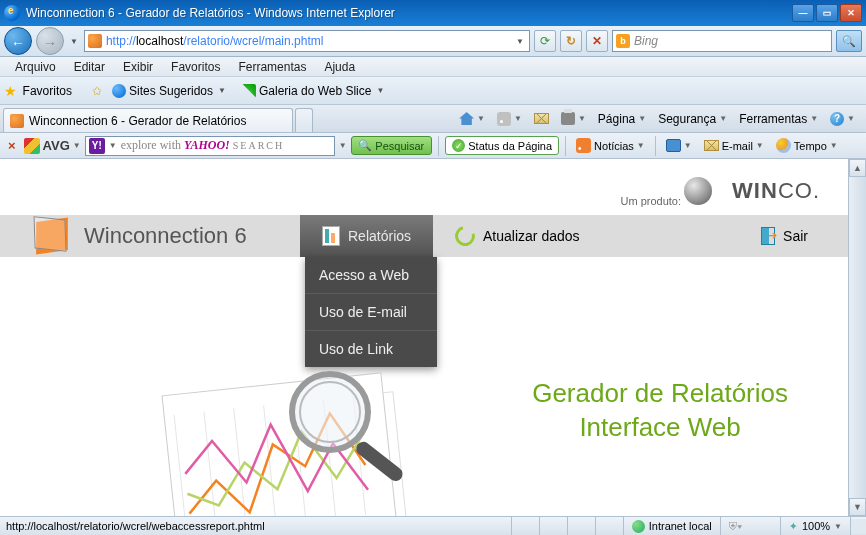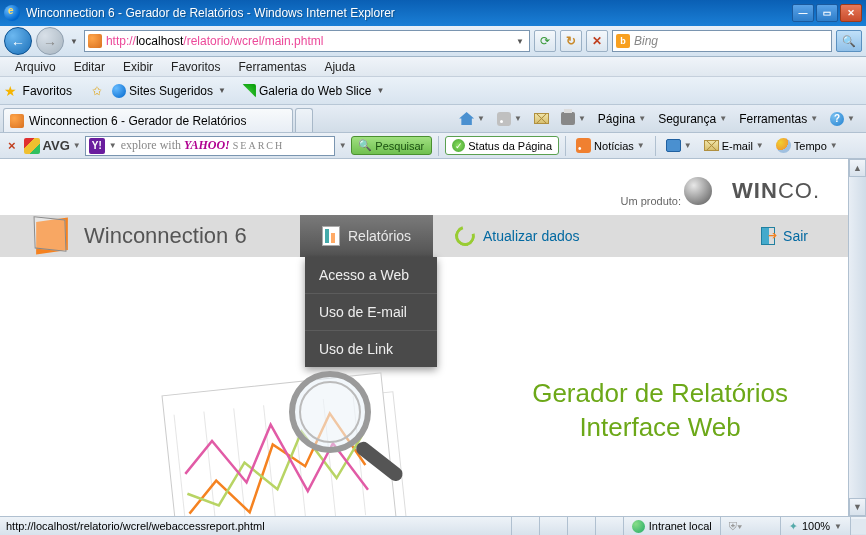--- a/index.html
+++ b/index.html
@@ -16,21 +16,21 @@
 
   
   .navbar { height: 31px; background: linear-gradient(#e8f0f8,#d5e3f0); border-bottom: 1px solid #a0b5c8; display: flex; align-items: center; padding: 2px 4px; gap: 4px; }
   .nav-circle { width: 28px; height: 28px; border-radius: 50%; display: flex; align-items: center; justify-content: center; font-size: 14px; font-weight: bold; border: 1px solid; }
   .nav-back { background: radial-gradient(circle at 30% 30%, #6cb8f0, #1b6fb8); color:#fff; border-color:#0a5090; }
   .nav-fwd { background: radial-gradient(circle at 30% 30%, #d8e0e8, #a8b5c0); color:#888; border-color:#90a0b0; }
   .nav-drop { font-size: 8px; color: #555; padding: 0 2px; }
   .addr { flex: 1; height: 22px; background: #fff; border: 1px solid #7a95b0; display: flex; align-items: center; padding: 0 3px; gap: 4px; }
   .addr .url-icon { width: 14px; height: 14px; background: radial-gradient(circle at 30% 30%, #ffa54a, #d87020); border-radius: 2px; position: relative; }
   .addr .url-text { flex:1; font-size: 12px; color: #000; white-space: nowrap; overflow: hidden; }
-  .addr .url-text .gray { color: #ec4899; }
+  .addr .url-text .gray { color: #3b82f6; }
   .sm-btn { width: 22px; height: 22px; border: 1px solid #9ab0c5; background: linear-gradient(#f4f8fc,#dbe6f0); display: flex; align-items: center; justify-content: center; font-size: 12px; border-radius: 2px; }
   .bing { flex: 0 0 220px; height: 22px; background: #fff; border: 1px solid #7a95b0; display: flex; align-items: center; padding: 0 3px; gap: 4px; color: #888; font-style: italic; font-size: 12px; }
   .bing .b-icon { width: 14px; height: 14px; background: #f8a020; border-radius: 2px; display:flex; align-items:center; justify-content:center; color:#fff; font-style:normal; font-size:9px; font-weight:bold; }
   .search-btn { width: 26px; height: 22px; background: linear-gradient(#c0e0f8,#90c0e8); border: 1px solid #5a90c0; border-radius: 2px; display:flex; align-items:center; justify-content:center; }
 
   
   .menubar { height: 20px; background: linear-gradient(#f0f4f9,#e0e8f0); display: flex; align-items: center; padding: 0 6px; gap: 0; font-size: 12px; color: #222; border-bottom: 1px solid #c5d0dc; }
   .menubar .item { padding: 2px 9px; }
 
   
@@ -102,21 +102,21 @@
   .wc-name { font-size:22px; color:#555;}
   .app-btn { height:42px; padding: 0 22px; display:flex; align-items:center; gap:8px; font-size:14px; color:#e8e8e8; }
   .app-btn.active { background:linear-gradient(#7a7a7a,#525252); }
   .rep-icon { width:18px; height:20px; background:#fff; border:1px solid #aaa; position:relative;}
   .rep-icon::before { content:""; position:absolute; left:2px; top:2px; width:4px; height:14px; background:#4aa; }
   .rep-icon::after { content:""; position:absolute; left:8px; top:6px; width:4px; height:10px; background:#fa6; }
   .refresh-icon { width:20px; height:20px; border:3px solid #9c3; border-radius:50%; border-top-color:transparent; transform:rotate(30deg);}
   .app-spacer { flex:1;}
   .exit-icon { width:14px; height:18px; background:linear-gradient(90deg,#4ac 60%,transparent 60%); border:1px solid #2080a0; position:relative;}
   .exit-icon::after { content:"➔"; position:absolute; left:6px; top:1px; color:#f58220; font-size:11px;}
-  .app-btn.plain { color:#0369a1;}
+  .app-btn.plain { color:#000000;}
 
   
   .dropdown { position:absolute; left:305px; top:42px; width:132px; background:#4a4a4a; box-shadow:0 3px 8px rgba(0,0,0,.4);}
   .dropdown .ditem { padding:10px 14px; color:#eee; font-size:14px; border-bottom:1px solid #5c5c5c;}
   .dropdown .ditem:last-child { border-bottom:none;}
 
   
   .hero { position:relative; height:280px;}
   .hero-title { position:absolute; right:60px; top:120px; text-align:center; font-size:26px; color:#6ca818; font-weight:400; line-height:1.3;}
   .chart-draw { position:absolute; left:150px; top:90px; width:320px; height:220px; }

